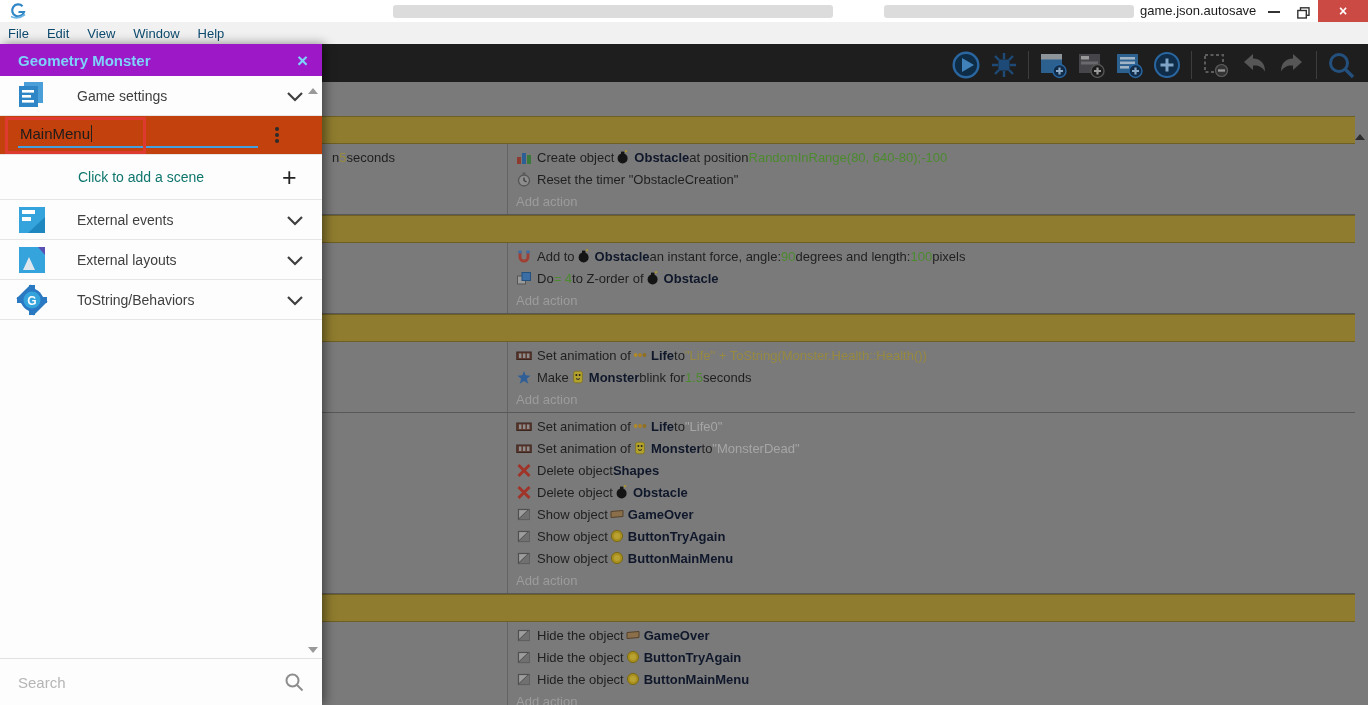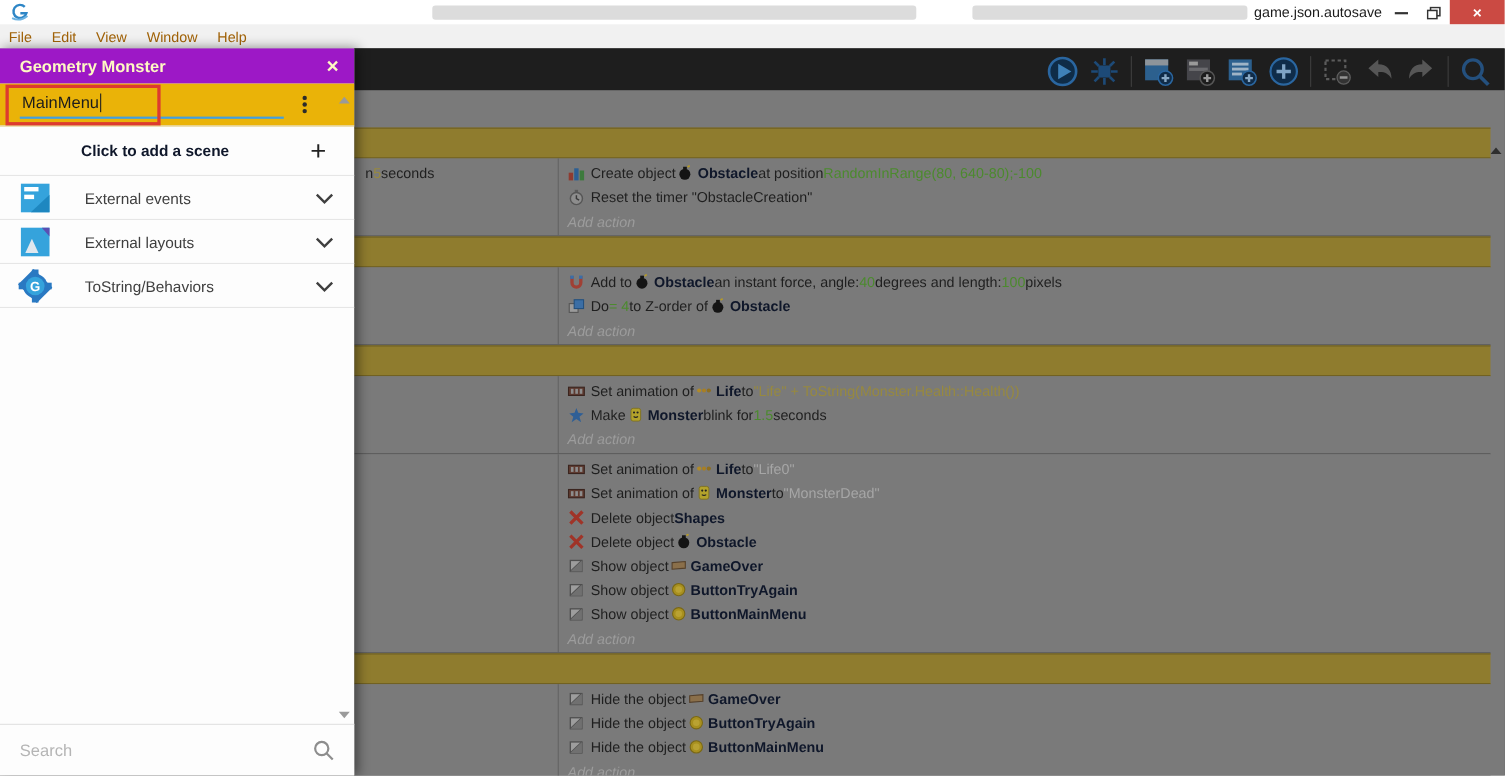--- a/index.html
+++ b/index.html
@@ -15,21 +15,21 @@
   .blob2 { left:884px; width:250px; }
   .title-text { position:absolute; left:1140px; top:3px; font-size:13px; color:#1b1b1b; }
   .win-min { position:absolute; left:1268px; top:11px; width:12px; height:2px; background:#333; cursor:default; }
   .win-restore { position:absolute; left:1297px; top:5px; width:13px; height:12px; }
   .win-close { position:absolute; left:1318px; top:0; width:50px; height:22px; background:#cb4a43;
                color:#fff; display:flex; align-items:center; justify-content:center;
                font-size:14px; font-weight:bold; }
 
   
   .menubar { height:22px; background:#f1f1f1; display:flex; align-items:center; padding-left:8px; }
-  .menu-item { font-size:13px; color:#a16207; padding:0 9px;text-align:center; }
+  .menu-item { font-size:13px; color:#0c4a6e; padding:0 9px;text-align:center; }
   .menu-item:first-child { padding-left:0; }
 
   
   .workspace { position:relative; height:661px; background:#1e1e1e; }
 
   
   .ev-toolbar { position:absolute; left:322px; right:0; top:0; height:38px; background:#1e1e1e;
                 display:flex; align-items:flex-end; justify-content:flex-end; padding:0 8px 0 0; }
   .tb-btn { width:30px; height:30px; margin:0 4px 2px 4px; cursor:pointer; }
   .tb-sep { width:1px; height:28px; background:#3d3d3d; margin:0 5px 3px 5px; }
@@ -40,54 +40,54 @@
         border-bottom:6px solid #2e2e2e; cursor:pointer; }
 
   .sheet { position:absolute; left:322px; right:13px; top:72px; }
   .comment-row { height:28px; background:#8f7c2e; border-top:1px solid #6e5f22;
                  border-bottom:1px solid #6e5f22; cursor:pointer; }
   .ev-row { background:#7a7a7a; display:flex; border-bottom:1px solid #585858; cursor:default; }
   .cond { width:186px; flex:none; border-right:1px solid #636363; padding:2px 0 2px 10px; }
   .acts { flex:1; padding:2px 0 2px 8px; overflow:hidden; }
   .act-line { height:22px; display:flex; align-items:center; font-size:13px;
               white-space:nowrap; color:#1f1f1f; }
-  .add-action { color:#9c9c9c; cursor:pointer;font-style:italic; }
+  .add-action { color:#9c9c9c; cursor:pointer; }
   .sg-plain  { color:#1f1f1f; }
   .sg-object { color:#0f172a; font-weight:700; }
   .sg-expr   { color:#4c8a2e; }
   .sg-khaki  { color:#97893f; }
   .sg-str    { color:#a6a6a6; }
   .ic-lead { width:16px; height:15px; margin-right:5px; flex:none; display:flex; }
   .ic-obj  { width:14px; height:14px; margin:0 4px 0 2px; flex:none; display:flex; }
   .ic-lead svg, .ic-obj svg { width:100%; height:100%; }
 
   
   .drawer { position:absolute; left:0; top:0; width:322px; height:661px; background:#fdfdfd;
             box-shadow:3px 0 10px rgba(0,0,0,.45); }
-  .drawer-header { height:32px; background:#9d18c6; color:#fef9c3; display:flex; align-items:center;
+  .drawer-header { height:32px; background:#9d18c6; color:#7dd3fc; display:flex; align-items:center;
                    padding:0 14px 0 18px; font-size:15px; font-weight:700; }
   .drawer-close { margin-left:auto; font-size:19px; font-weight:700; cursor:pointer; line-height:1; }
   .pm-row { display:flex; align-items:center; border-bottom:1px solid #e6e6e6; position:relative; cursor:pointer; }
   .section { height:40px; padding:0 18px 0 14px; }
   .s-icon { width:36px; height:32px; flex:none; display:flex; }
   .s-icon svg { width:100%; height:100%; }
   .s-label { margin-left:27px; font-size:14px; color:#3f3f3f; }
   .chev { margin-left:auto; width:18px; height:14px; display:flex; }
   .scene-row { height:38px; padding:0 34px 0 18px; font-size:14px; color:#2b2b2b; }
   .kebab { position:absolute; right:40px; top:50%; transform:translateY(-50%);
            display:flex; flex-direction:column; gap:2px; cursor:pointer; padding:3px; }
   .kebab i { width:4px; height:4px; border-radius:50%; background:#2b2b2b; }
-  .edit-row { height:39px; background:#eab308; }
+  .edit-row { height:39px; background:#c2410c; }
   .red-annotation { position:absolute; left:5px; top:1px; width:141px; height:37px;
                     border:3px solid #dd3b2f; pointer-events:none; }
   .edit-text { position:absolute; left:20px; top:9px; font-size:15px; color:#1c1c1c; }
   .edit-text::after { content:""; border-right:1.5px solid #222; margin-left:1px; }
   .edit-underline { position:absolute; left:18px; width:240px; bottom:6px; height:2px; background:#42a0e0; }
   .add-scene-row { height:45px; }
-  .add-hint { flex:1; text-align:center; font-size:14px; color:#0f172a;font-weight:bold; }
+  .add-hint { flex:1; text-align:center; font-size:14px; color:#0f766e; }
   .plus-btn { width:40px; flex:none; font-size:25px; font-weight:300; color:#222;
               text-align:left; cursor:pointer; line-height:1; }
   .d-scroll { position:absolute; right:2px; top:40px; bottom:48px; width:14px; }
   .tri-up   { position:absolute; top:4px; left:2px; width:0; height:0;
               border-left:5px solid transparent; border-right:5px solid transparent;
               border-bottom:6px solid #9a9a9a; cursor:pointer; }
   .tri-down { position:absolute; bottom:4px; left:2px; width:0; height:0;
               border-left:5px solid transparent; border-right:5px solid transparent;
               border-top:6px solid #9a9a9a; cursor:pointer; }
   .search-bar { position:absolute; left:0; bottom:0; width:322px; height:47px; background:#fdfdfd;
@@ -250,21 +250,21 @@
               <span class="sg-plain">Add to </span>
               <span class="ic-obj">
                 <svg viewBox="0 0 14 14">
                   <rect x="5" y="1.6" width="3.4" height="2.6" fill="#141414"></rect>
                   <path d="M9 1.8 L11 0.6" stroke="#b59a28" stroke-width="1.6"></path>
                   <circle cx="6.6" cy="8.4" r="5" fill="#141414"></circle>
                 </svg>
               </span>
               <span class="sg-object">Obstacle</span>
               <span class="sg-plain"> an instant force, angle: </span>
-              <span class="sg-expr">40</span>
+              <span class="sg-expr">90</span>
               <span class="sg-plain"> degrees and length: </span>
               <span class="sg-expr">100</span>
               <span class="sg-plain"> pixels</span>
             </div>
             <div class="act-line">
               <span class="ic-lead">
                 <svg viewBox="0 0 16 15">
                   <rect x="1.5" y="5" width="8" height="8" fill="#9a9a9a" stroke="#555" stroke-width="1"></rect>
                   <rect x="6" y="1.5" width="8.5" height="8" fill="#3b6ea5" stroke="#24507e" stroke-width="1"></rect>
                 </svg>
@@ -514,20 +514,37 @@
           </div>
         </div>
       </div>
 
     <div class="drawer">
       <div class="drawer-header">
         <span>Geometry Monster</span>
         <span class="drawer-close">×</span>
       </div>
 
+      <div class="pm-row section">
+        <span class="s-icon">
+          <svg viewBox="0 0 36 32">
+              <rect x="10" y="2" width="19" height="21" fill="#4a9fd8"></rect>
+              <rect x="5" y="6" width="19" height="21" fill="#2e86c6"></rect>
+              <rect x="8" y="10" width="12" height="2.6" fill="#fff"></rect>
+              <rect x="8" y="15" width="9" height="2.6" fill="#fff"></rect>
+              <rect x="8" y="20" width="12" height="2.6" fill="#fff"></rect>
+            </svg>
+        </span>
+        <span class="s-label">Game settings</span>
+        <span class="chev">
+          <svg viewBox="0 0 18 14">
+              <polyline points="2,4 9,11 16,4" fill="none" stroke="#3f3f3f" stroke-width="2.2"></polyline>
+            </svg>
+        </span>
+      </div>
 
 
 
       <div class="pm-row edit-row">
         <span class="edit-text">MainMenu</span>
         <span class="edit-underline"></span>
         <span class="red-annotation"></span>
         <span class="kebab">
             <i></i>
             <i></i>

